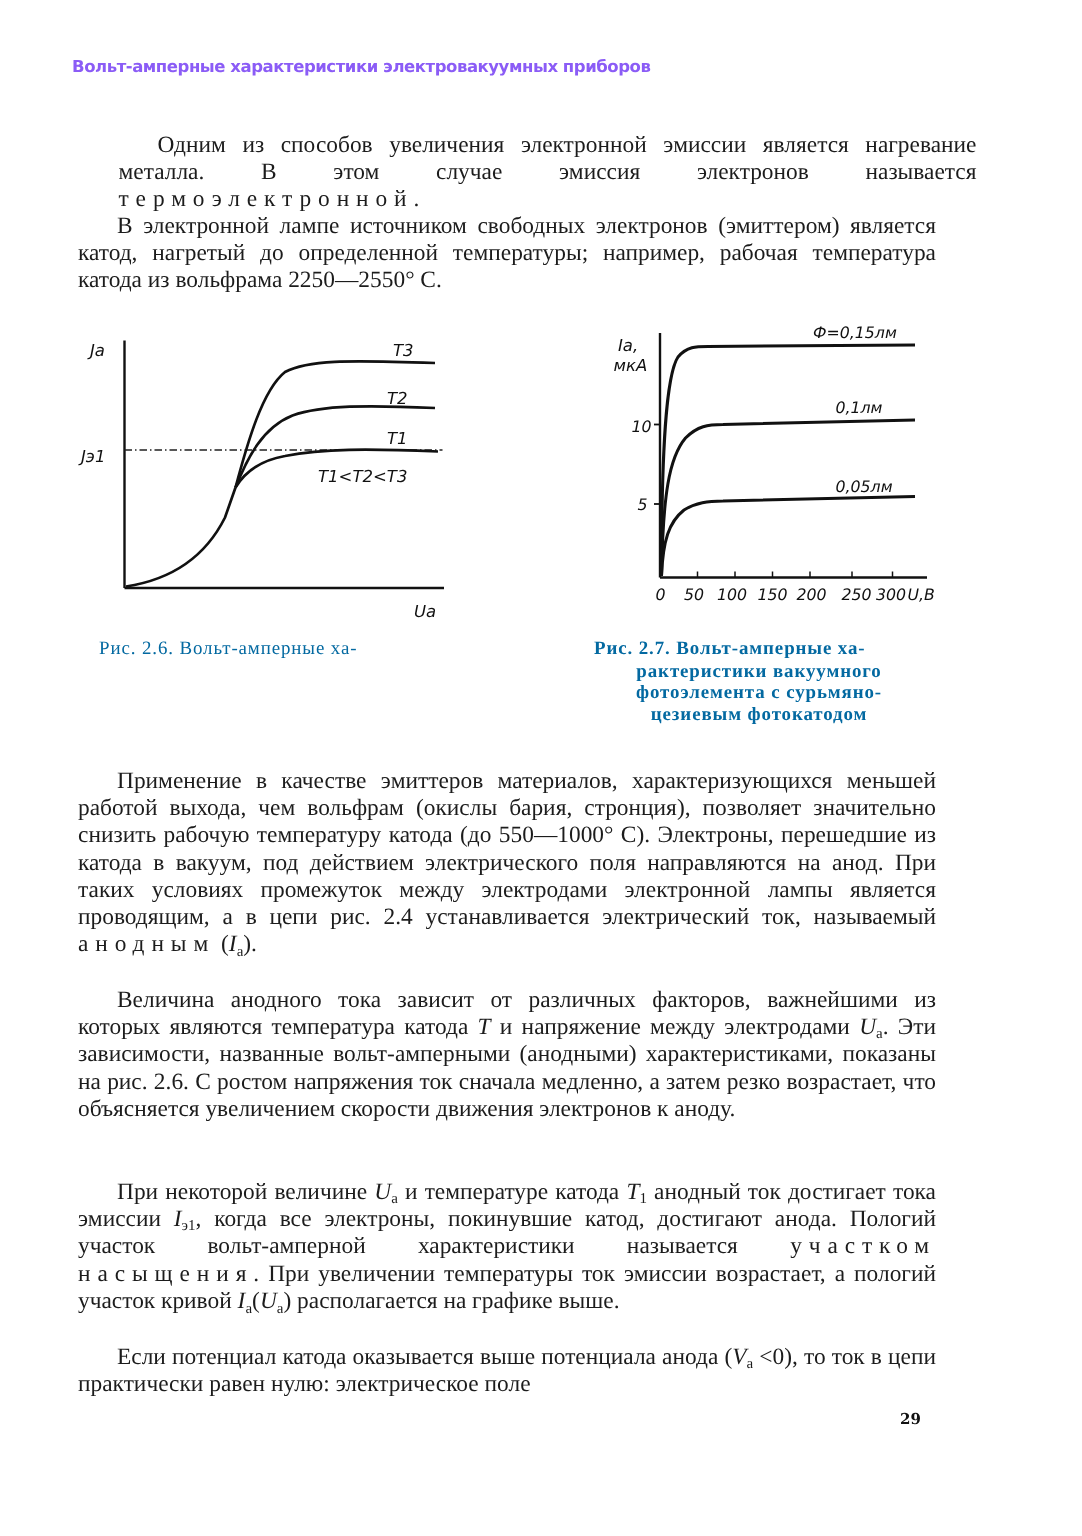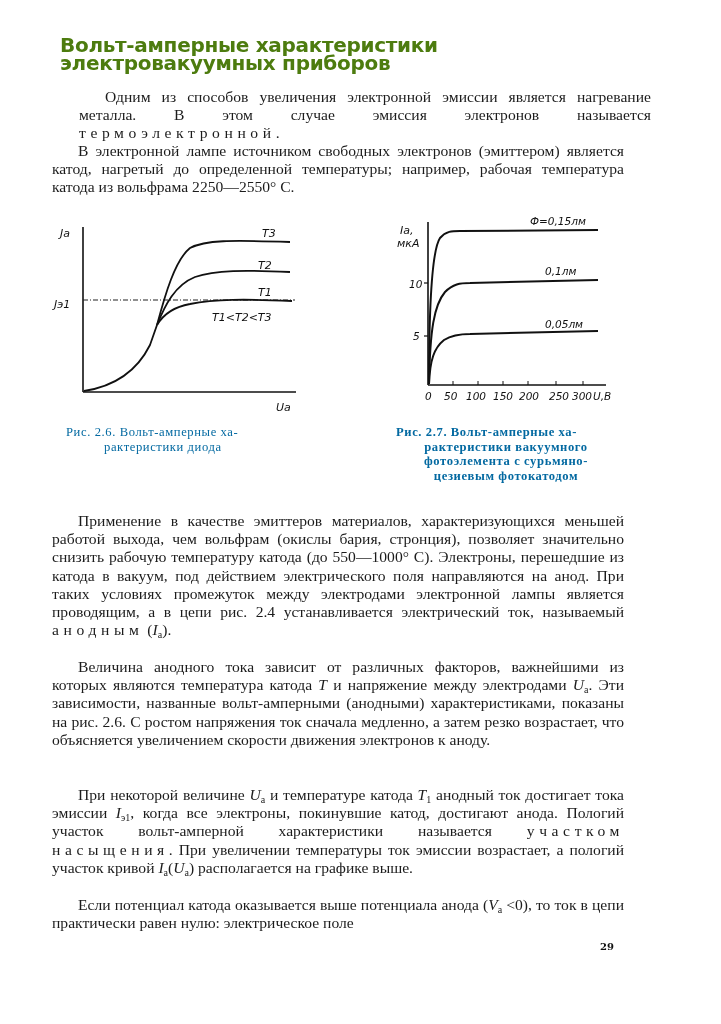--- a/index.html
+++ b/index.html
@@ -2,23 +2,23 @@
 <html><head>
 <meta charset="utf-8">
 <style>
   html, body { margin: 0; padding: 0; }
   body {
     width: 721px; height: 1024px; background: #ffffff; position: relative; overflow: hidden;
     font-family: "Liberation Serif", "DejaVu Serif", serif; color: #1a1a1a;
   }
   .abs { position: absolute; }
   .title {
-    left: 60px; top: 36px; width: 560px;
+    left: 48px; top: 36px; width: 560px;
     font-family: "DejaVu Sans", "Liberation Sans", sans-serif; font-weight: bold;
-    font-size: 20px; line-height: 18px; letter-spacing: -0.3px; color: #4d7c0f;
+    font-size: 11px; line-height: 18px; letter-spacing: -0.3px; color: #8b5cf6;
   }
   .para {
     position: absolute; left: 52px; width: 572px;
     font-size: 15.6px; line-height: 18.2px; text-align: justify; text-align-last: left;
     color: #1c1c1c;
   }
   .para .indent { display: inline-block; width: 26px; }
   .spaced { letter-spacing: 4.6px; }
   .it { font-style: italic; }
   sub { font-size: 10px; vertical-align: -3px; line-height: 0; }
@@ -68,21 +68,21 @@
     <text class="axlabel" x="20" y="22">Jа</text>
     <text class="axlabel" x="14" y="93">Jэ1</text>
     <text class="axlabel" x="236" y="196">Uа</text>
     <text class="axlabel" x="222" y="22">T3</text>
     <text class="axlabel" x="218" y="54">T2</text>
     <text class="axlabel" x="218" y="81">T1</text>
     <text class="axlabel" x="172" y="106">T1&lt;T2&lt;T3</text>
   </svg>
 </div>
 
-<div class="fig" style="left:360px; top:210px;text-decoration:underline;">
+<div class="fig" style="left:372px; top:210px;text-decoration:underline;">
   <svg width="260" height="210" viewBox="0 0 260 210">
     <line x1="68" y1="12" x2="68" y2="175" stroke="#111" stroke-width="1.6"></line>
     <line x1="68" y1="175" x2="246" y2="175" stroke="#111" stroke-width="1.6"></line>
 
     <line x1="64" y1="73" x2="68" y2="73" stroke="#111" stroke-width="1.2"></line>
     <line x1="64" y1="126" x2="68" y2="126" stroke="#111" stroke-width="1.2"></line>
 
     <line x1="93" y1="171" x2="93" y2="175" stroke="#111" stroke-width="1"></line>
     <line x1="118" y1="171" x2="118" y2="175" stroke="#111" stroke-width="1"></line>
     <line x1="143" y1="171" x2="143" y2="175" stroke="#111" stroke-width="1"></line>
@@ -107,21 +107,20 @@
     <text class="ticklabel" x="212" y="190">300</text>
     <text class="ticklabel" x="233" y="190">U,B</text>
     <text class="ticklabel" x="170" y="15">Ф=0,15лм</text>
     <text class="ticklabel" x="185" y="65">0,1лм</text>
     <text class="ticklabel" x="185" y="118">0,05лм</text>
   </svg>
 </div>
 
 <div class="caption" style="left:66px; top:425px; width:210px;">
   <span>Рис. 2.6. Вольт-амперные ха-</span>
-  <span class="cont">рактеристики диода</span>
 </div>
 <div class="caption" style="left:396px; top:425px; width:210px;font-weight:bold;">
   <span>Рис. 2.7. Вольт-амперные ха-</span>
   <span class="cont" style="padding-left:10px; text-align:center;">рактеристики вакуумного фотоэлемента с сурьмяно-цезиевым фотокатодом</span>
 </div>
 
 <div class="para" style="top:512px;"><span class="indent"></span><span>Применение в качестве эмиттеров материалов, характеризующихся меньшей работой выхода, чем вольфрам (окислы бария, стронция), позволяет значительно снизить рабочую температуру катода (до 550—1000° С). Электроны, перешедшие из катода в вакуум, под действием электрического поля направляются на анод. При таких условиях промежуток между электродами электронной лампы является проводящим, а в цепи рис. 2.4 устанавливается электрический ток, называемый </span><span class="spaced">анодным</span><span> (</span><span class="it">I</span><sub>а</sub><span>).</span></div>
 
 <div class="para" style="top:658px;"><span class="indent"></span><span>Величина анодного тока зависит от различных факторов, важнейшими из которых являются температура катода </span><span class="it">T</span><span> и напряжение между электродами </span><span class="it">U</span><sub>а</sub><span>. Эти зависимости, названные вольт-амперными (анодными) характеристиками, показаны на рис. 2.6. С ростом напряжения ток сначала медленно, а затем резко возрастает, что объясняется увеличением скорости движения электронов к аноду.</span></div>
 

